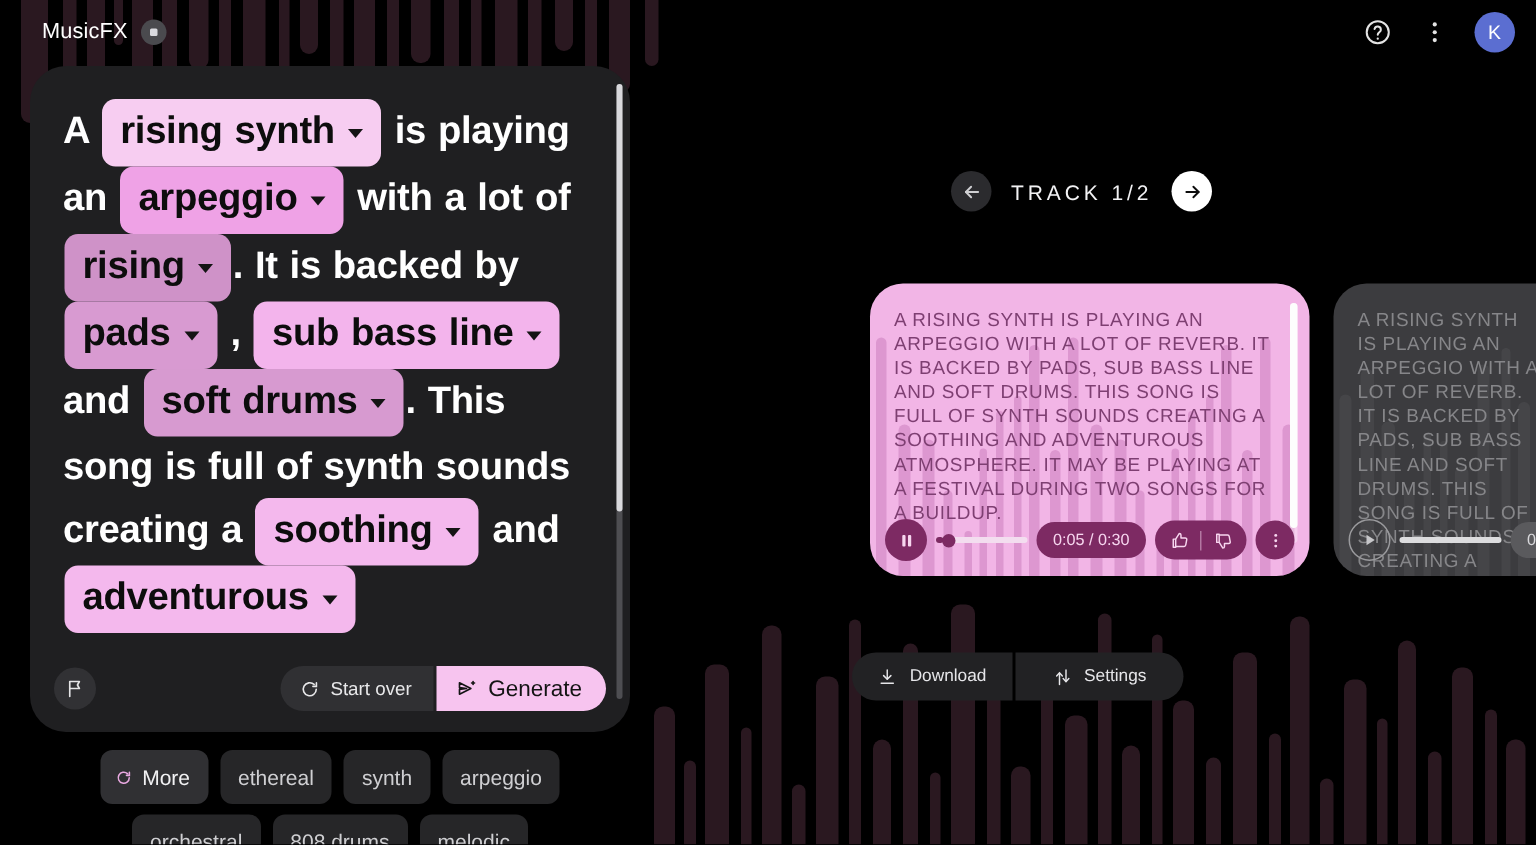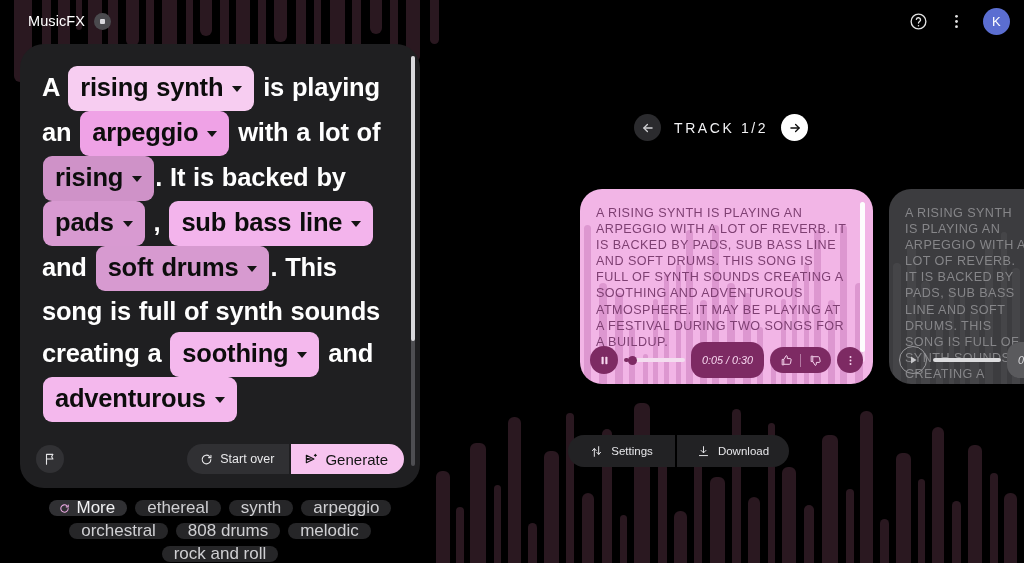--- a/index.html
+++ b/index.html
@@ -122,22 +122,22 @@
   }
 
   
   .suggest {
     position: absolute; left: 20px; top: 500px; width: 400px;
     z-index: 20; display: flex; flex-wrap: wrap;
     justify-content: center; gap: 7px 8px; padding: 0 28px;
   }
   .sugg {
     display: inline-flex; align-items: center; gap: 7px;
-    height: 16px; padding: 0 12px; border-radius: 8px;
-    background: #262628; color: #cfcfd2; font-size: 17px;
+    height: 36px; padding: 0 12px; border-radius: 8px;
+    background: #262628; color: #cfcfd2; font-size: 14px;
     cursor: pointer; border: none; font-family: inherit;
     white-space: nowrap;
   }
   .sugg.more { background: #303033; color: #f1f1f3; padding-left: 10px; }
 
   
   .track-nav {
     position: absolute; top: 114px; left: 634px;
     display: flex; align-items: center; gap: 13px; z-index: 20;
   }
@@ -197,22 +197,22 @@
   .card.active .seek .rail { background: #f3ddef; }
   .card.next .seek .rail { background: #dcdcde; }
   .seek .thumb {
     position: absolute; width: 9px; height: 9px; border-radius: 50%; left: 7%;
   }
   .card.active .seek .thumb { background: #7d2a63; }
   .seek .filled { position: absolute; left: 0; height: 4px; border-radius: 3px; }
   .card.active .seek .filled { background: #7d2a63; width: 9%; }
 
   .time {
-    height: 36px; padding: 0 11px; border-radius: 13px;
-    display: flex; align-items: center; font-size: 10.8px; flex: none; font-style: italic;
+    height: 24px; padding: 0 11px; border-radius: 13px;
+    display: flex; align-items: center; font-size: 10.8px; flex: none;
   }
   .card.active .time { background: #7d2a63; color: #f7d6ef; }
   .card.next .time { background: #5a5a5d; color: #d9d9dc; }
 
   .rate {
     height: 26px; padding: 0 4px; border-radius: 14px; flex: none;
     display: flex; align-items: center; gap: 2px;
   }
   .card.active .rate { background: #7d2a63; }
   .rate-btn {
@@ -508,30 +508,30 @@
       </button>
       <div class="seek">
           <div class="rail"></div>
         </div>
       <div class="time">0:0</div>
     </div>
   </div>
 
   <div class="actionbar">
     <button class="abtn">
+      <svg width="13" height="13" viewBox="0 0 24 24" fill="none" stroke="currentColor" stroke-width="1.8" stroke-linecap="round" stroke-linejoin="round">
+        <path d="M12 3v11"></path>
+          <path d="m7.5 10 4.5 4.5 4.5-4.5"></path>
+          <path d="M4.5 19.5h15"></path>
+      </svg>
+      <span>Download</span>
+    </button>
+    <button class="abtn">
       <svg width="13" height="13" viewBox="0 0 24 24" fill="none" stroke="currentColor" stroke-width="1.8" stroke-linecap="round">
         <path d="M8 21V7"></path>
           <path d="m4.5 10.5 3.5-4 3.5 4"></path>
           <path d="M16 3v14"></path>
           <path d="m12.5 13.5 3.5 4 3.5-4"></path>
       </svg>
       <span>Settings</span>
     </button>
-    <button class="abtn">
-      <svg width="13" height="13" viewBox="0 0 24 24" fill="none" stroke="currentColor" stroke-width="1.8" stroke-linecap="round" stroke-linejoin="round">
-        <path d="M12 3v11"></path>
-          <path d="m7.5 10 4.5 4.5 4.5-4.5"></path>
-          <path d="M4.5 19.5h15"></path>
-      </svg>
-      <span>Download</span>
-    </button>
   </div>
 </div>
 
 </body></html>

